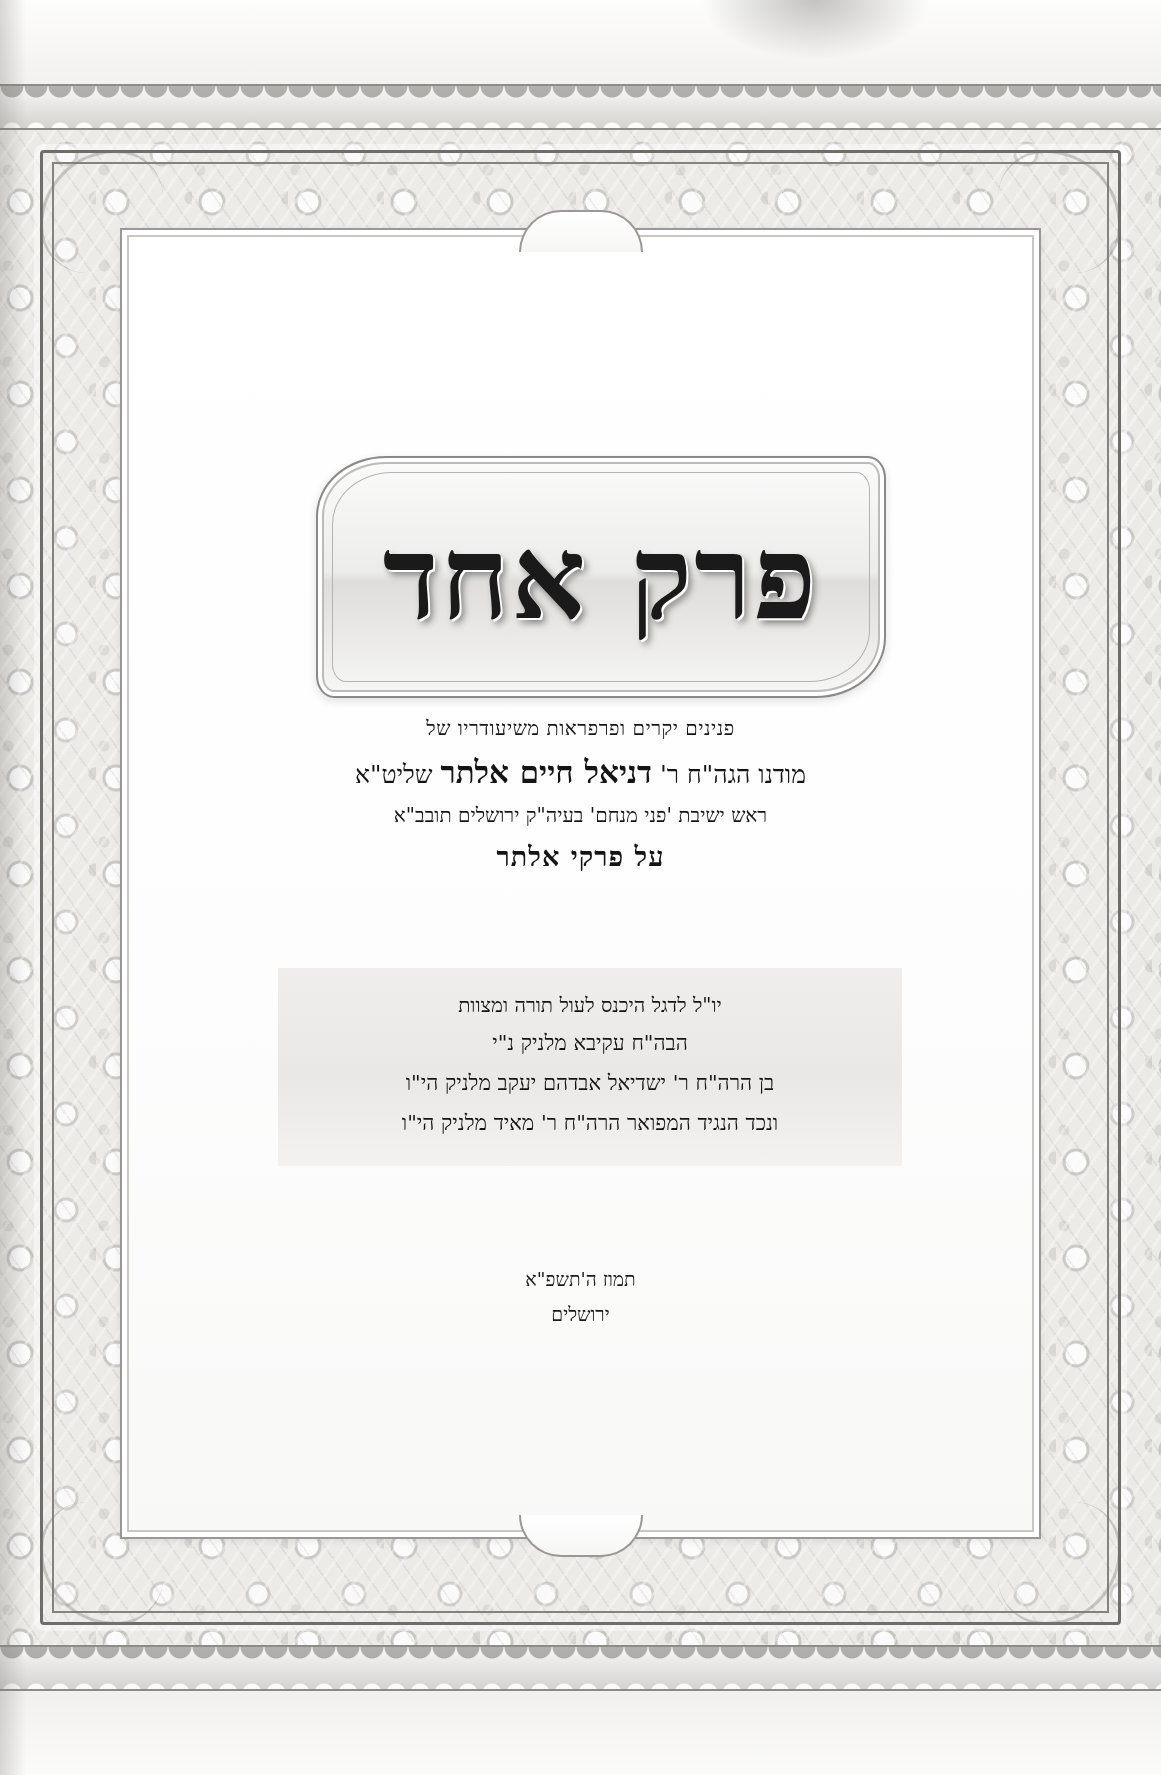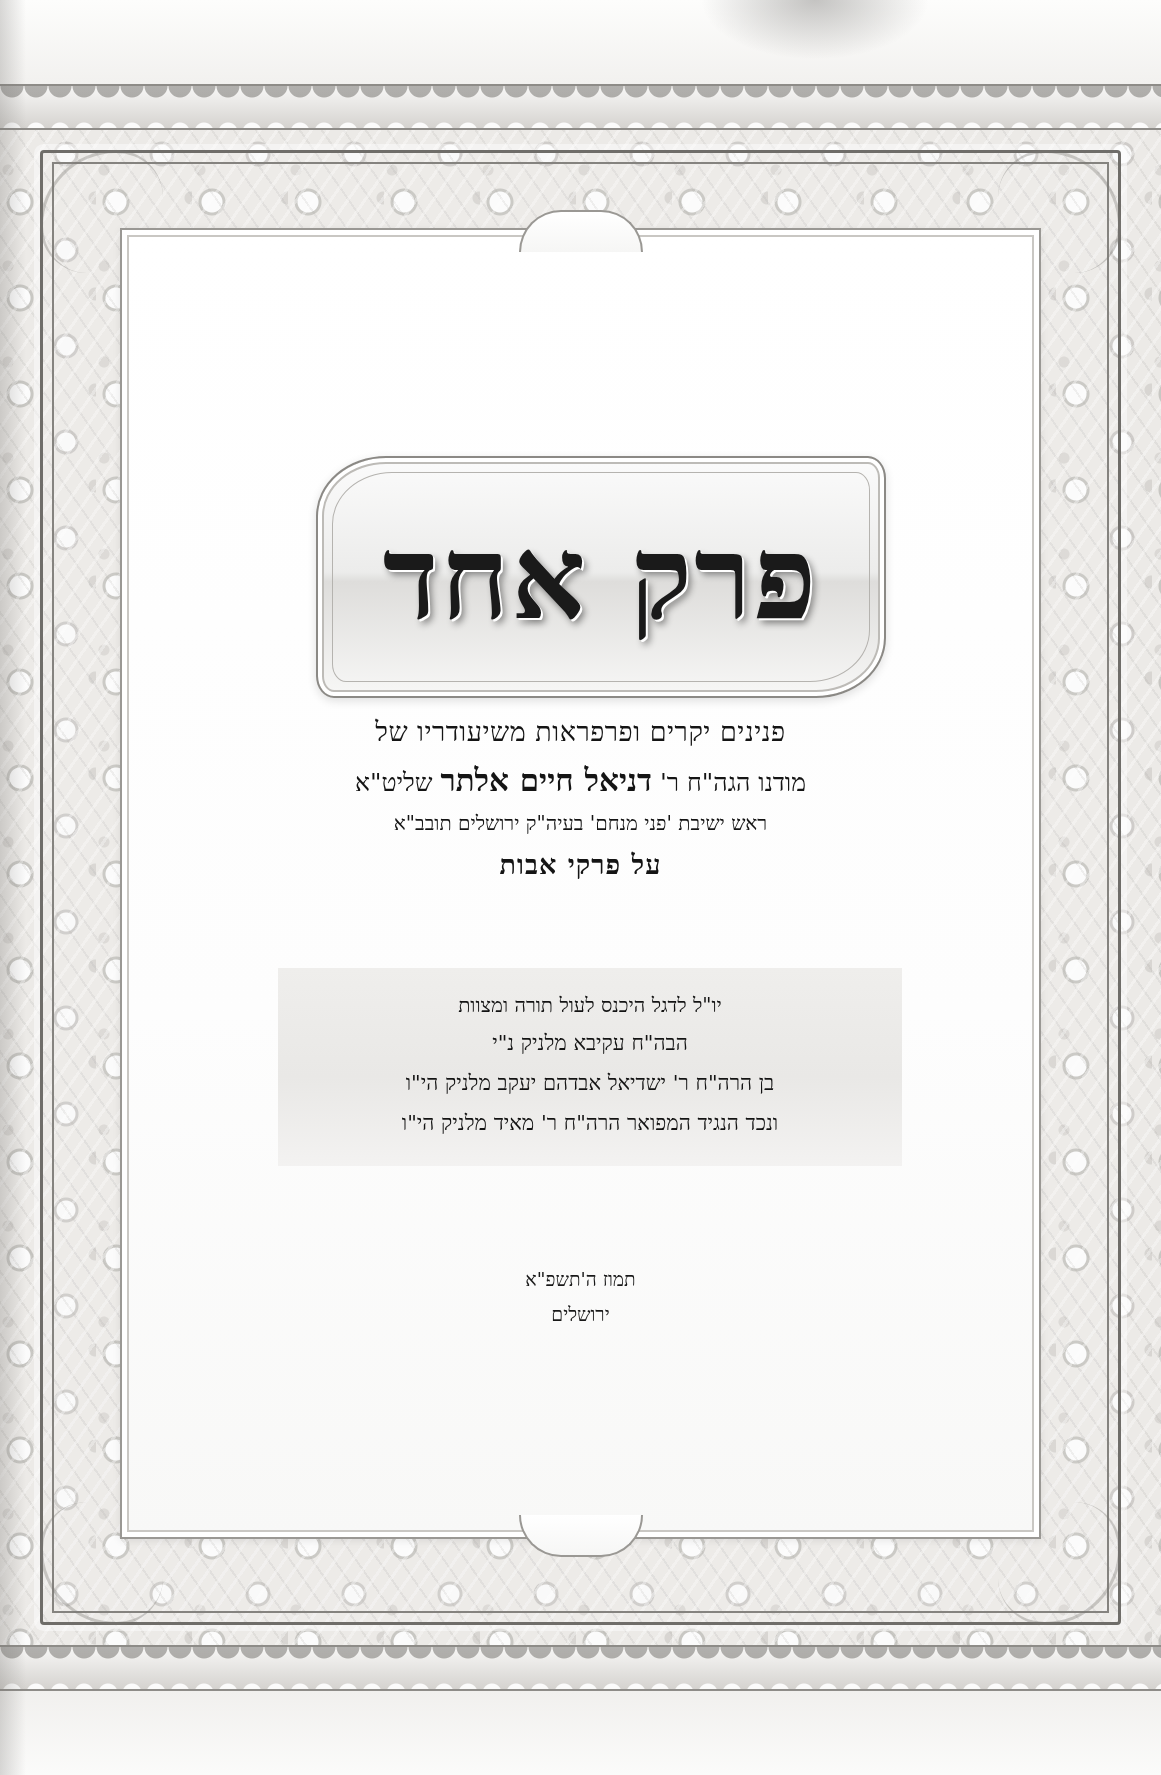--- a/index.html
+++ b/index.html
@@ -200,21 +200,21 @@
   .subtitle-block {
     position: absolute;
     top: 716px;
     left: 0; right: 0;
     text-align: center;
     direction: rtl;
     color: #141414;
     font-family: "DejaVu Serif", "Liberation Serif", serif;
   }
   .sub-line-1 {
-    font-size: 27px;
+    font-size: 20px;
     letter-spacing: 0.5px;
     margin-bottom: 14px;
   }
   .sub-line-2 {
     font-size: 25px;
     margin-bottom: 12px;
     white-space: nowrap;
   }
   .sub-line-2 .bold {
     font-weight: 700;
@@ -311,21 +311,21 @@
       <div class="title-main">פרק אחד</div>
     </div>
   </div>
 
   <div class="subtitle-block">
     <div class="sub-line-1">פנינים יקרים ופרפראות משיעודריו של</div>
     <div class="sub-line-2">
       <span>מודנו הגה"ח ר' </span><span class="bold">דניאל חיים אלתר</span><span> שליט"א</span>
     </div>
     <div class="sub-line-3">ראש ישיבת 'פני מנחם' בעיה"ק ירושלים תובב"א</div>
-    <div class="sub-line-4">על פרקי אבות</div>
+    <div class="sub-line-4">על פרקי אלתר</div>
   </div>
 
   <div class="dedication">
     <div class="ded-line first">יו"ל לדגל היכנס לעול תורה ומצוות</div>
     <div class="ded-line">הבה"ח עקיבא מלניק נ"י</div>
     <div class="ded-line">בן הרה"ח ר' ישדיאל אבדהם יעקב מלניק הי"ו</div>
     <div class="ded-line">ונכד הנגיד המפואר הרה"ח ר' מאיד מלניק הי"ו</div>
   </div>
 
   <div class="imprint">

